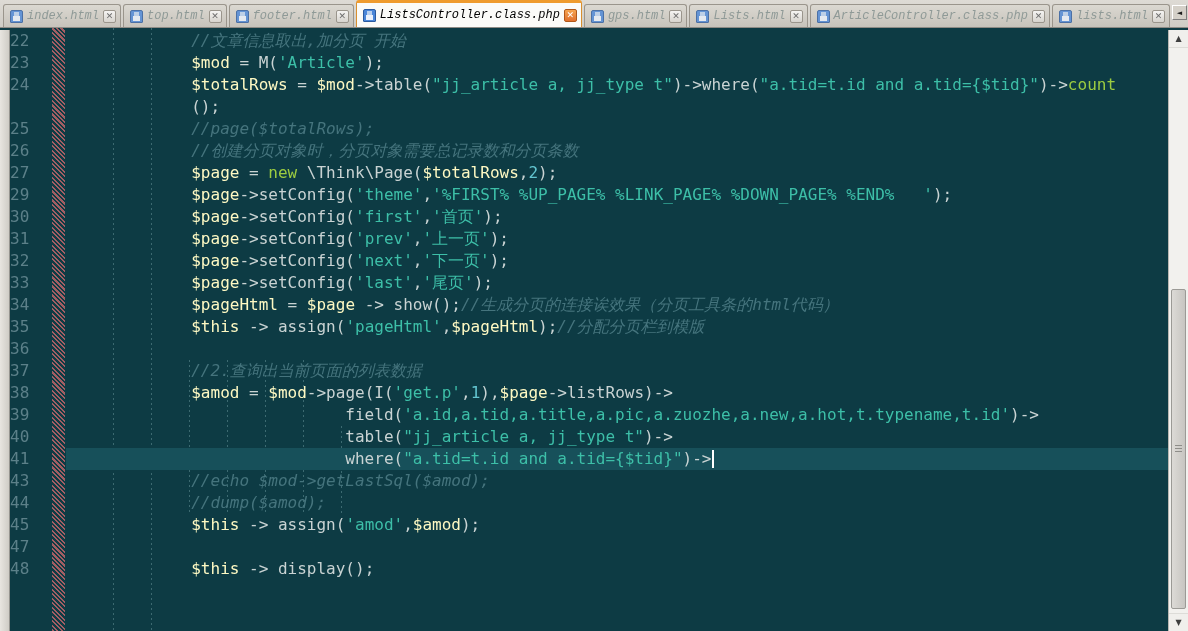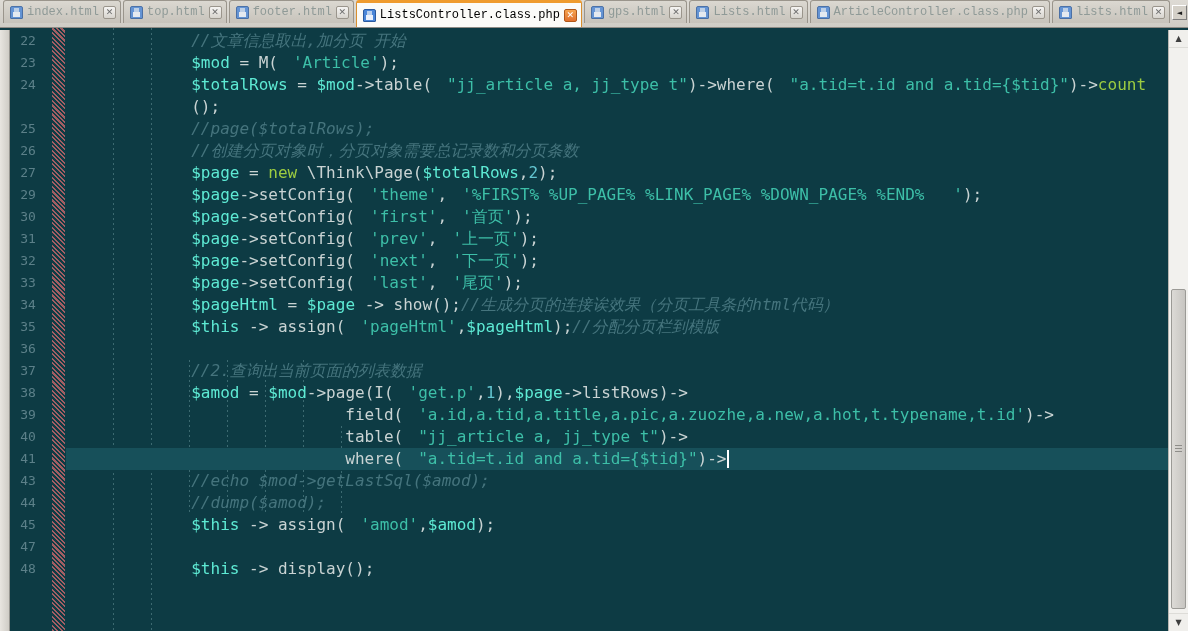--- a/index.html
+++ b/index.html
@@ -1,21 +1,21 @@
 <!DOCTYPE html>
 <html><head>
 <meta charset="utf-8">
 <style>
   html,body{margin:0;padding:0;background:#d4d0c8;}
   .window{position:relative;width:1188px;height:631px;overflow:hidden;background:#d4d0c8;font-family:"DejaVu Sans Mono",monospace;}
 
   
   .tabbar{position:absolute;top:0;left:0;right:0;height:28px;background:linear-gradient(#dedbd5,#cfccc5);
           border-bottom:1px solid #8e8b85;box-sizing:border-box;display:flex;align-items:flex-end;padding-left:3px;}
-  .tabstrip{display:flex;height:100%;}
+  .tabstrip{display:flex;align-items:flex-end;height:100%;font-style:italic;}
   .tab{display:flex;align-items:center;gap:4px;height:23px;padding:0 4px 0 6px;margin-right:2px;
        background:linear-gradient(#dbd8d1,#c7c3bb);border:1px solid #9a958c;border-bottom:none;
        border-radius:3px 3px 0 0;font-family:"Liberation Mono",monospace;font-size:12px;color:#8f9a97;
        white-space:nowrap;box-sizing:border-box;}
   .tab.active{height:27px;background:#fbfbf8;border:1px solid #d98f2e;border-bottom:none;
        border-top:3px solid #ef9b2d;color:#000;}
   .floppy{width:13px;height:13px;display:inline-block;position:relative;flex:0 0 auto;
        background:#4a86d8;border:1px solid #2b5a9e;border-radius:2px 2px 1px 1px;box-sizing:border-box;}
   .floppy::before{content:"";position:absolute;left:2px;right:2px;bottom:1px;height:5px;background:#eaf1fb;}
   .floppy::after{content:"";position:absolute;left:3px;right:3px;top:1px;height:4px;background:#b8d0ef;}
@@ -35,25 +35,25 @@
   .leftedge{position:absolute;left:0;top:2px;bottom:0;width:10px;
        background:linear-gradient(90deg,#e8e5e0,#cfccc6);border-right:1px solid #96948f;box-sizing:border-box;}
   .editor{position:absolute;left:10px;top:0;width:1158px;bottom:0;background:#0d3b44;overflow:hidden;}
   .markerstrip{position:absolute;left:42px;top:0;bottom:0;width:13px;
        background:repeating-linear-gradient(45deg,#a25e63 0 1.5px,rgba(0,0,0,0) 1.5px 3.2px);}
   .guide{position:absolute;width:1px;background-image:repeating-linear-gradient(180deg,rgba(150,196,199,.34) 0 2px,rgba(0,0,0,0) 2px 5px);}
 
   .code{position:absolute;left:0;top:2px;right:0;font-size:16px;line-height:22px;}
   .row{display:flex;height:22px;white-space:pre;}
   .row.hl{background:linear-gradient(90deg,rgba(0,0,0,0) 0 56px,#17505a 56px 100%);}
-  .ln{flex:0 0 auto;width:36px;padding-right:6px;text-align:center;color:#5c8089;font-size:13px;}
+  .ln{flex:0 0 auto;width:36px;padding-right:6px;text-align:left;color:#5c8089;font-size:16px;}
   .ms{flex:0 0 auto;width:14px;}
   .codeline{flex:1 1 auto;}
-  .tv{color:#5eead4;}
-  .ts{color:#3dbfa8;margin-left:15px;}
+  .tv{color:#fef9c3;}
+  .ts{color:#3dbfa8;}
   .tc{color:#45747d;font-style:italic;}
   .tp{color:#c9d3d3;}
   .tk{color:#9ccc41;}
   .tn{color:#63c5d0;}
   .caret{display:inline-block;width:2px;height:18px;background:#ffffff;vertical-align:-4px;margin-left:1px;}
 
   
   .vscroll{position:absolute;right:0;top:2px;bottom:0;width:20px;background:#f2f1ee;
        border-left:1px solid #b9b7b2;box-sizing:border-box;}
   .sbtn{position:absolute;left:0;right:0;height:17px;display:flex;align-items:center;justify-content:center;

